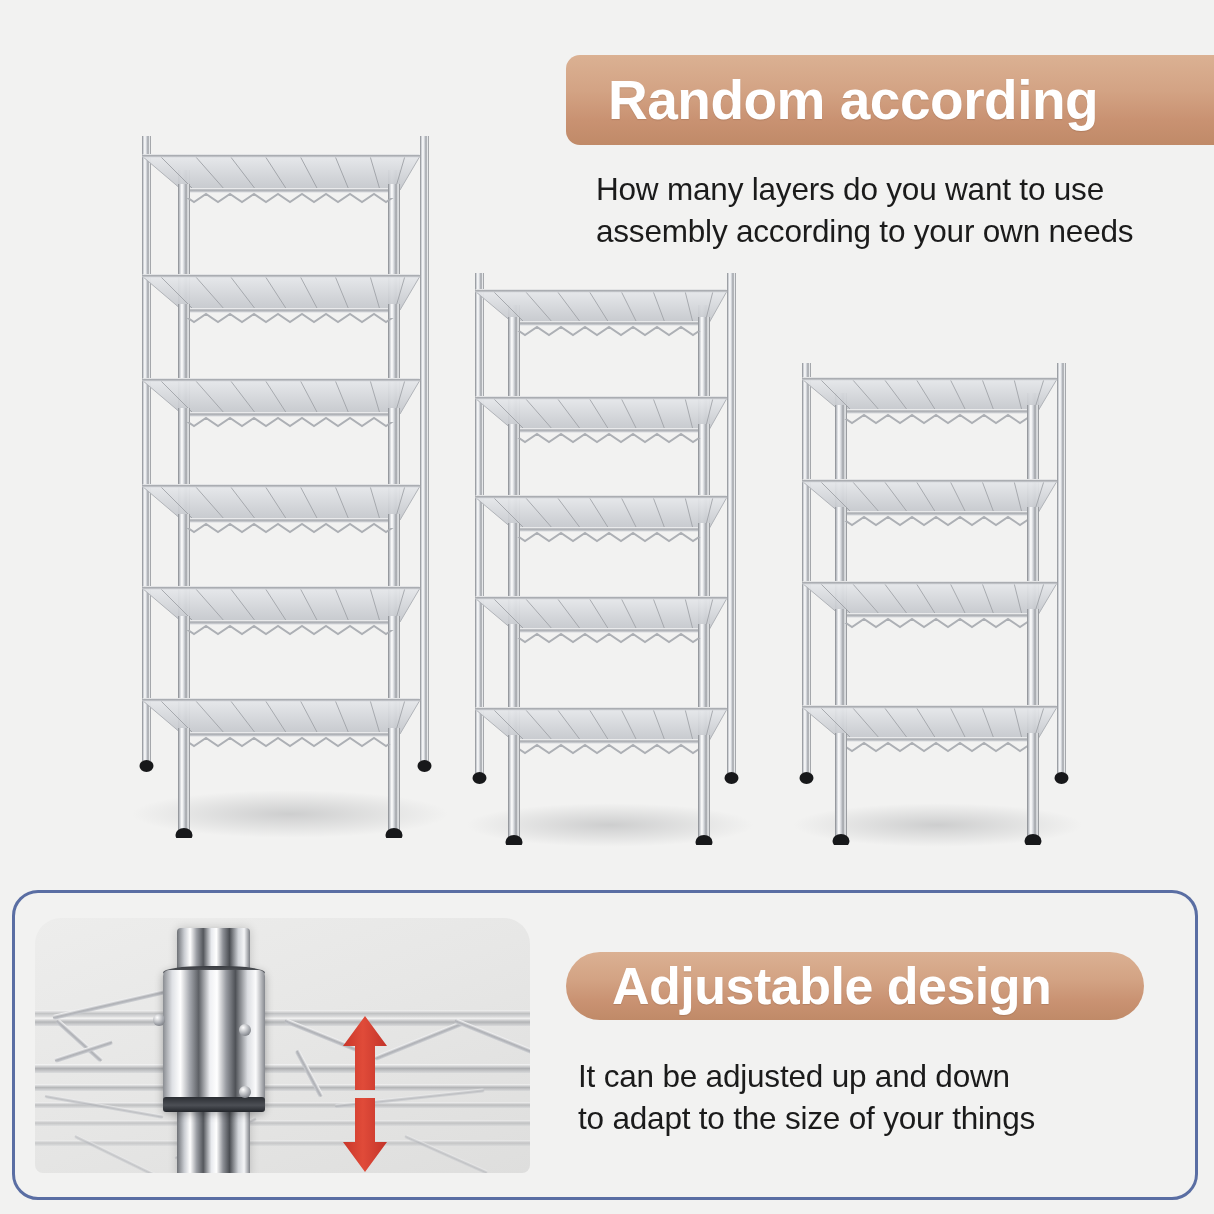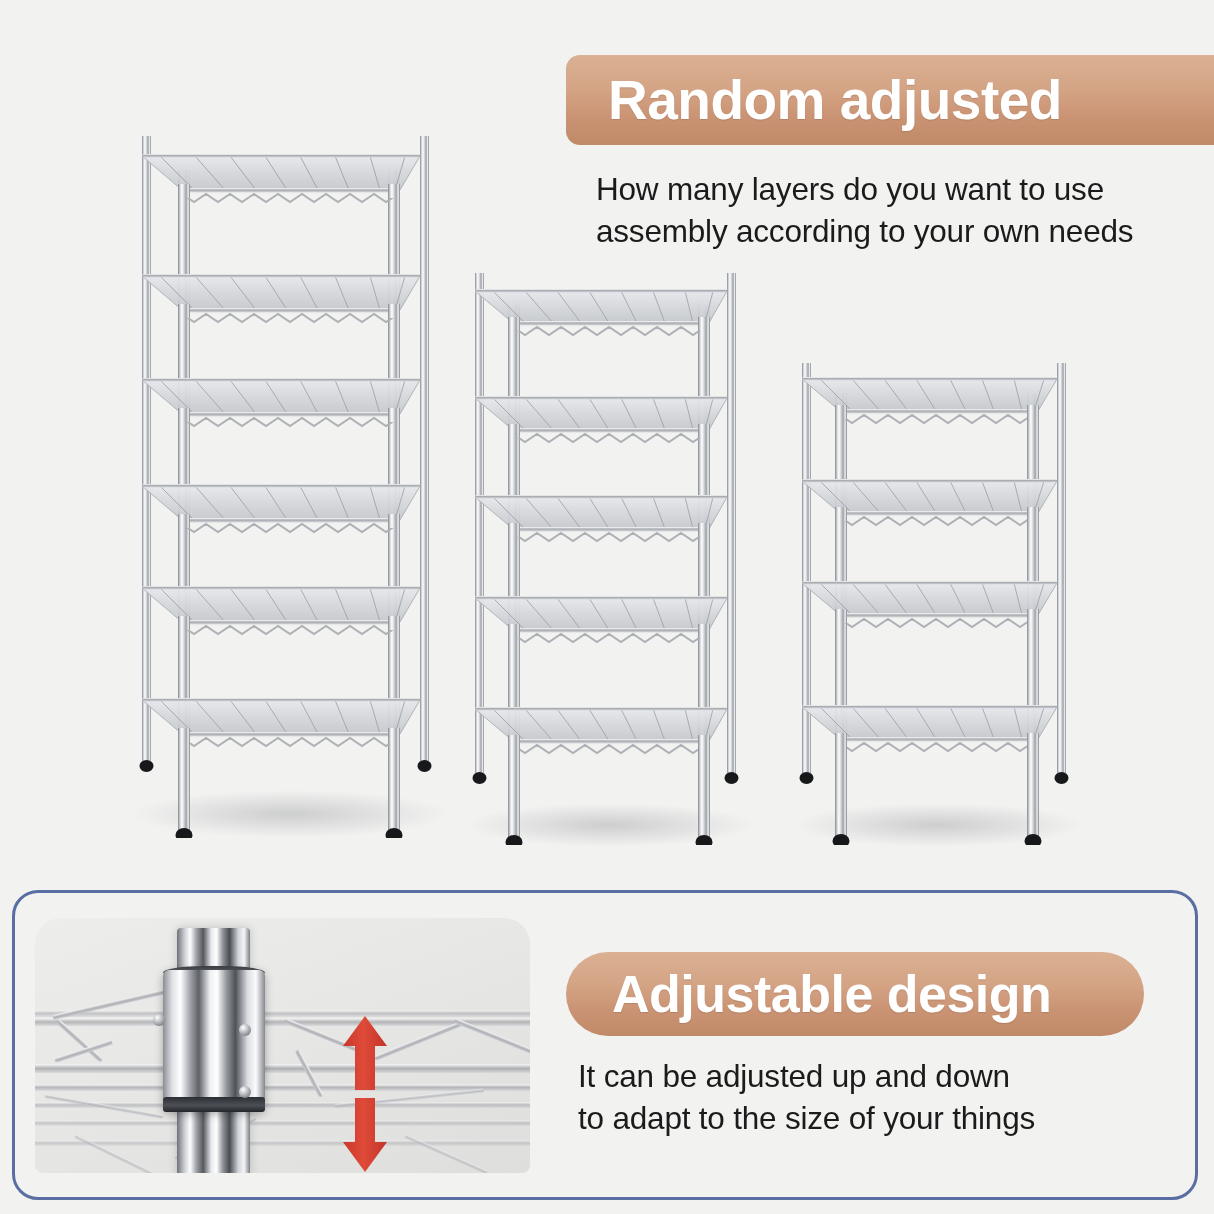--- a/index.html
+++ b/index.html
@@ -22,21 +22,21 @@
     letter-spacing:-0.5px;
     text-shadow:0 1px 1px rgba(120,80,55,.25);
   }
   #banner-top {
     left:566px; top:55px; width:660px; height:90px;
     border-radius:14px 0 0 14px;
     padding-left:42px;
     font-size:55px;
   }
   #banner-bottom {
-    left:566px; top:952px; width:578px; height:84px;
+    left:566px; top:952px; width:578px; height:68px;
     border-radius:42px;
     padding-left:46px;
     font-size:52px;
   }
 
   .subtext {
     position:absolute;
     color:#1b1b1b;
     font-size:31.5px;
     line-height:1.34;
@@ -483,21 +483,21 @@
       <rect x="58" y="382" width="198" height="4.5" fill="url(#grailA)" rx="2"></rect>
       <rect x="20" y="350" width="255" height="3.5" fill="url(#grailA)" rx="1.5"></rect>
       <polyline points="58,388 70,396 82,388 94,396 106,388 118,396 130,388 142,396 154,388 166,396 178,388 190,396 202,388 214,396 226,388 238,396 250,388" fill="none" stroke="#adb0b5" stroke-width="2"></polyline>
       <rect x="53" y="378" width="12" height="16" fill="url(#gpostA)"></rect>
       <rect x="245" y="378" width="12" height="16" fill="url(#gpostA)"></rect>
     </g>
   </svg>
 </div>
 
 <div class="banner" id="banner-top">
-  <span>Random adjusted</span>
+  <span>Random according</span>
 </div>
 
 <div class="subtext" id="subtext-top">How many layers do you want to use
 assembly according to your own needs</div>
 
 <div id="bottom-panel"></div>
 
 <div id="photo-inset">
 
   <div class="ph-shelfline" style="top:92px; height:7px; opacity:.55;"></div>

